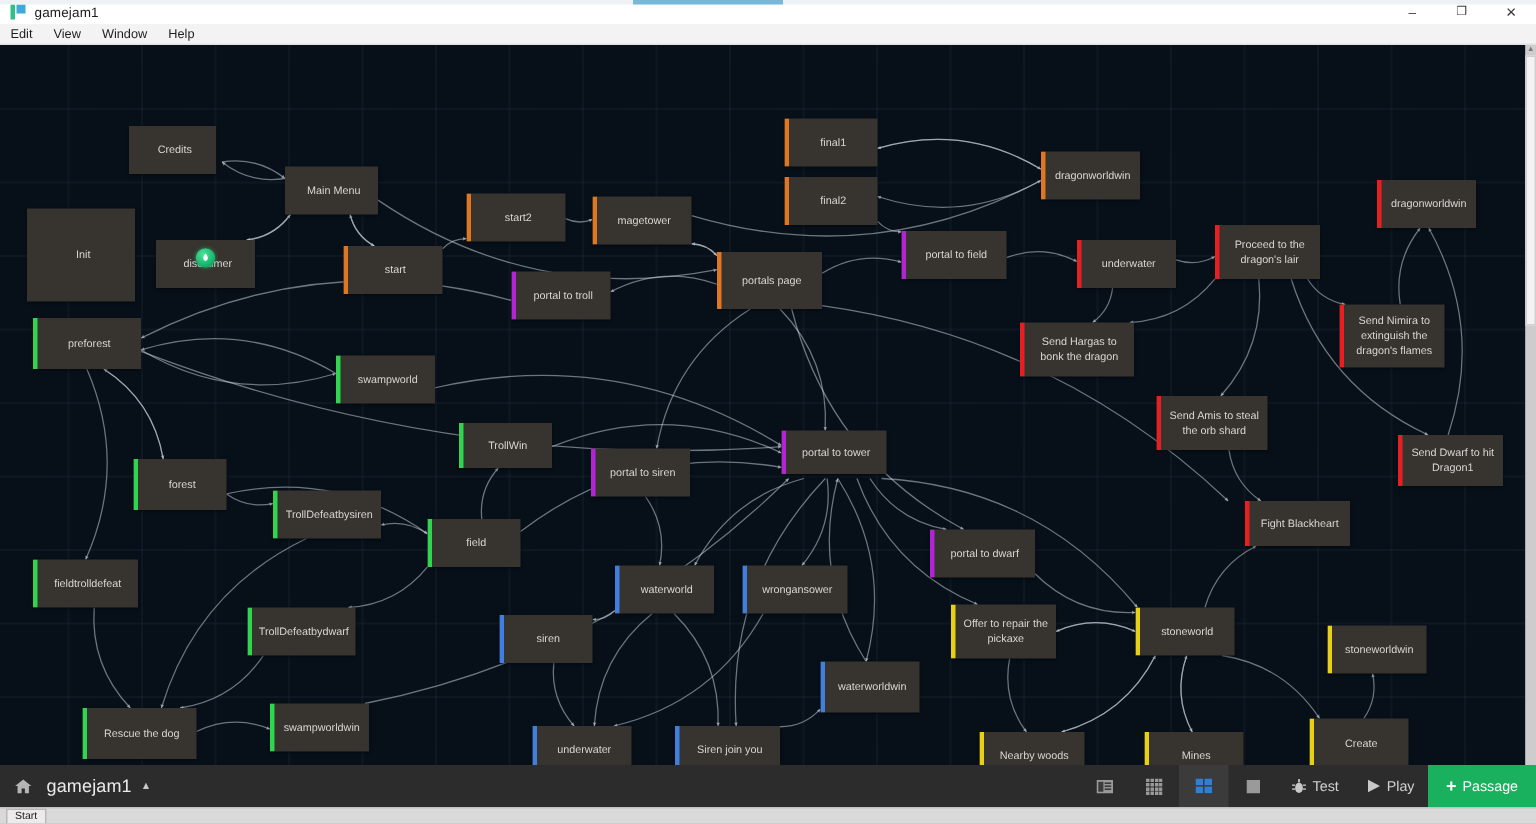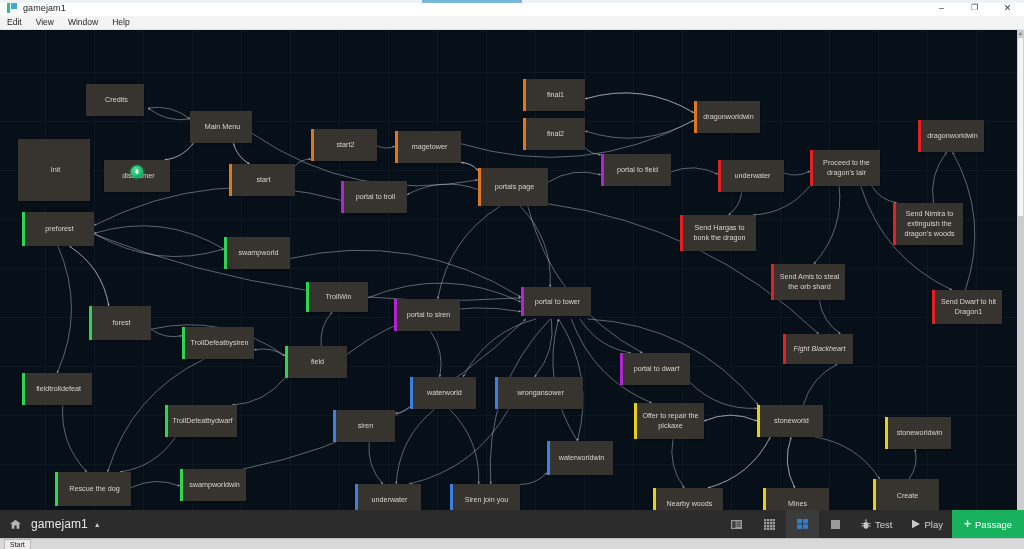--- a/index.html
+++ b/index.html
@@ -341,35 +341,35 @@
         <div class="passage" style="left: 718px; top: 131px; width: 66px; height: 32px; background: rgb(55, 51, 47);">
           <span class="accent" style="background: rgb(232, 31, 34);"></span>
           <span class="ptxt">underwater</span>
         </div>
         <div class="passage" style="left: 810px; top: 121px; width: 70px; height: 36px; background: rgb(55, 51, 47);">
           <span class="accent" style="background: rgb(232, 31, 34);"></span>
           <span class="ptxt">Proceed to the dragon's lair</span>
         </div>
         <div class="passage" style="left: 893px; top: 174px; width: 70px; height: 42px; background: rgb(55, 51, 47);">
           <span class="accent" style="background: rgb(232, 31, 34);"></span>
-          <span class="ptxt">Send Nimira to extinguish the dragon's woods</span>
+          <span class="ptxt">Send Nimira to extinguish the dragon's flames</span>
         </div>
         <div class="passage" style="left: 680px; top: 186px; width: 76px; height: 36px; background: rgb(55, 51, 47);">
           <span class="accent" style="background: rgb(232, 31, 34);"></span>
           <span class="ptxt">Send Hargas to bonk the dragon</span>
         </div>
         <div class="passage" style="left: 771px; top: 235px; width: 74px; height: 36px; background: rgb(55, 51, 47);">
           <span class="accent" style="background: rgb(232, 31, 34);"></span>
           <span class="ptxt">Send Amis to steal the orb shard</span>
         </div>
         <div class="passage" style="left: 932px; top: 261px; width: 70px; height: 34px; background: rgb(55, 51, 47);">
           <span class="accent" style="background: rgb(232, 31, 34);"></span>
           <span class="ptxt">Send Dwarf to hit Dragon1</span>
         </div>
-        <div class="passage" style="left: 783px; top: 305px; width: 70px; height: 30px; background: rgb(55, 51, 47); font-style: italic;">
+        <div class="passage" style="left: 830px; top: 305px; width: 70px; height: 30px; background: rgb(55, 51, 47);">
           <span class="accent" style="background: rgb(232, 31, 34);"></span>
           <span class="ptxt">Fight Blackheart</span>
         </div>
         <div class="passage" style="left: 22px; top: 183px; width: 72px; height: 34px; background: rgb(55, 51, 47);">
           <span class="accent" style="background: rgb(47, 212, 79);"></span>
           <span class="ptxt">preforest</span>
         </div>
         <div class="passage" style="left: 224px; top: 208px; width: 66px; height: 32px; background: rgb(55, 51, 47);">
           <span class="accent" style="background: rgb(47, 212, 79);"></span>
           <span class="ptxt">swampworld</span>
@@ -415,21 +415,21 @@
           <span class="ptxt">portal to tower</span>
         </div>
         <div class="passage" style="left: 620px; top: 324px; width: 70px; height: 32px; background: rgb(55, 51, 47);">
           <span class="accent" style="background: rgb(179, 36, 212);"></span>
           <span class="ptxt">portal to dwarf</span>
         </div>
         <div class="passage" style="left: 410px; top: 348px; width: 66px; height: 32px; background: rgb(55, 51, 47);">
           <span class="accent" style="background: rgb(63, 127, 224);"></span>
           <span class="ptxt">waterworld</span>
         </div>
-        <div class="passage" style="left: 495px; top: 348px; width: 88px; height: 32px; background: rgb(55, 51, 47); text-align: right;">
+        <div class="passage" style="left: 495px; top: 348px; width: 70px; height: 32px; background: rgb(55, 51, 47); text-align: right;">
           <span class="accent" style="background: rgb(63, 127, 224);"></span>
           <span class="ptxt">wrongansower</span>
         </div>
         <div class="passage" style="left: 333px; top: 381px; width: 62px; height: 32px; background: rgb(55, 51, 47);">
           <span class="accent" style="background: rgb(63, 127, 224);"></span>
           <span class="ptxt">siren</span>
         </div>
         <div class="passage" style="left: 547px; top: 412px; width: 66px; height: 34px; background: rgb(55, 51, 47);">
           <span class="accent" style="background: rgb(63, 127, 224);"></span>
           <span class="ptxt">waterworldwin</span>

